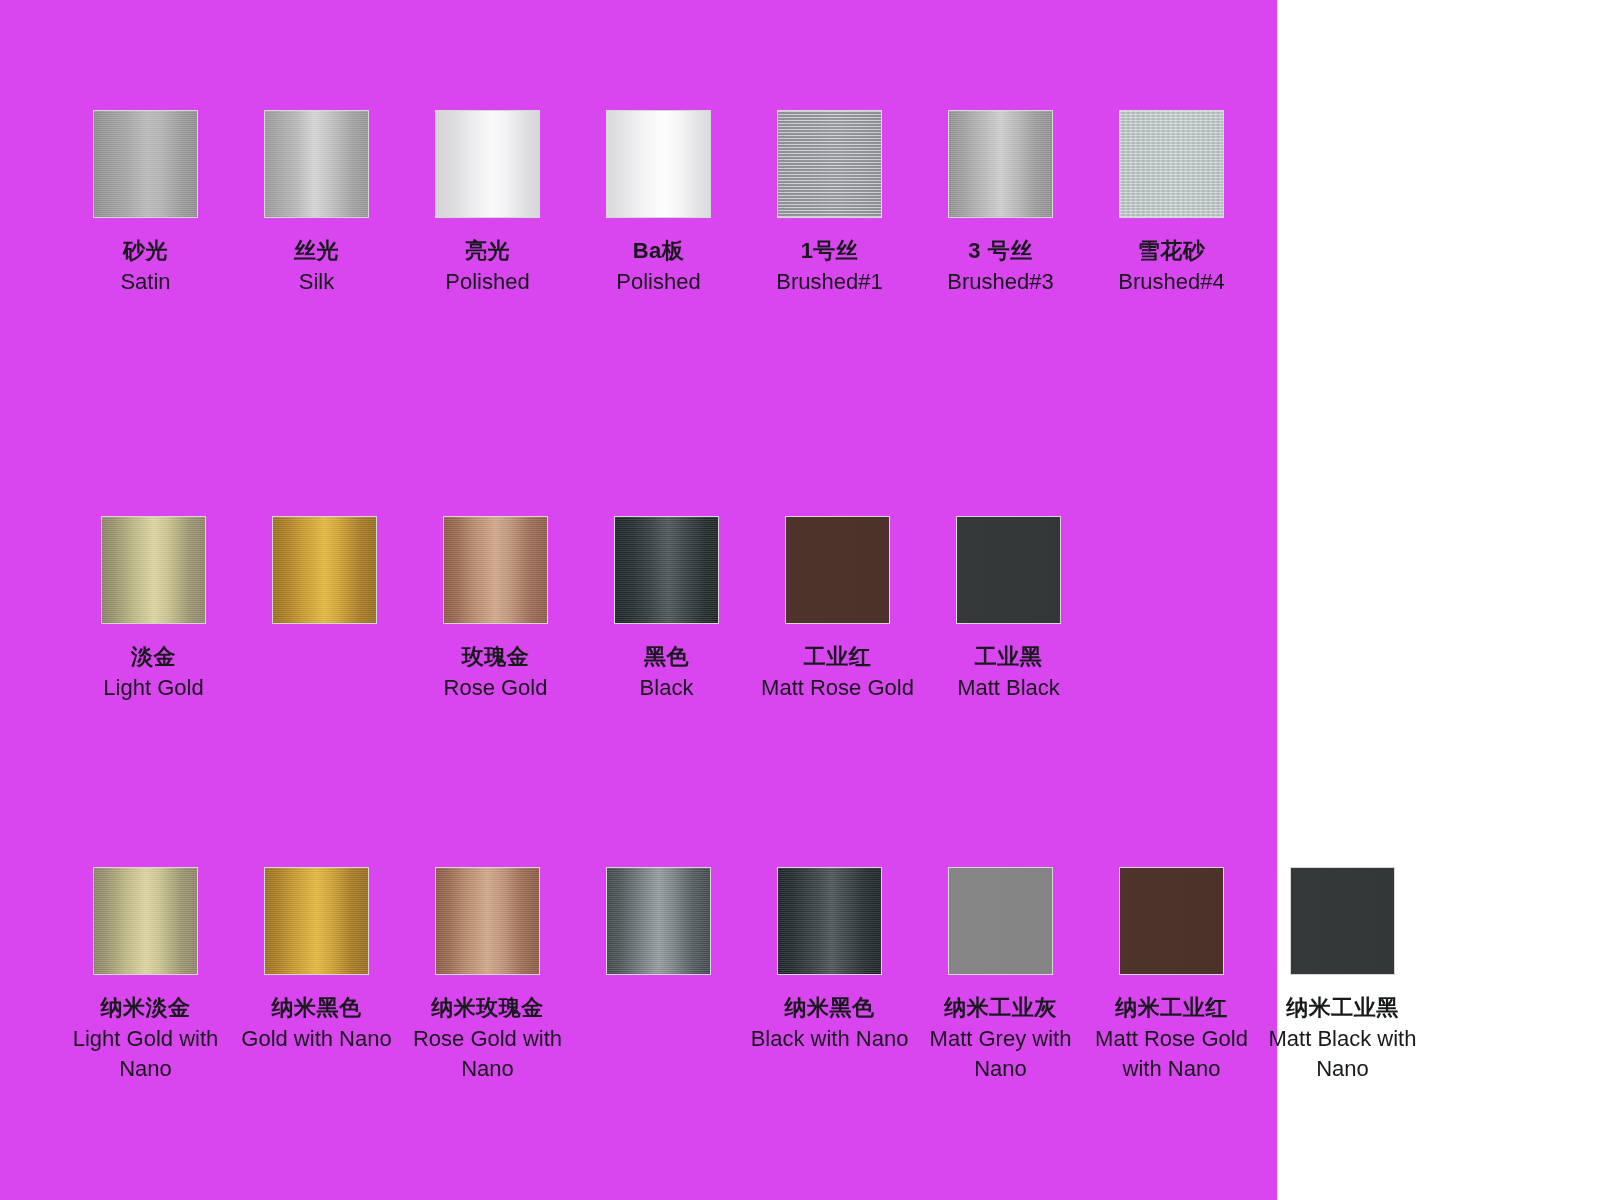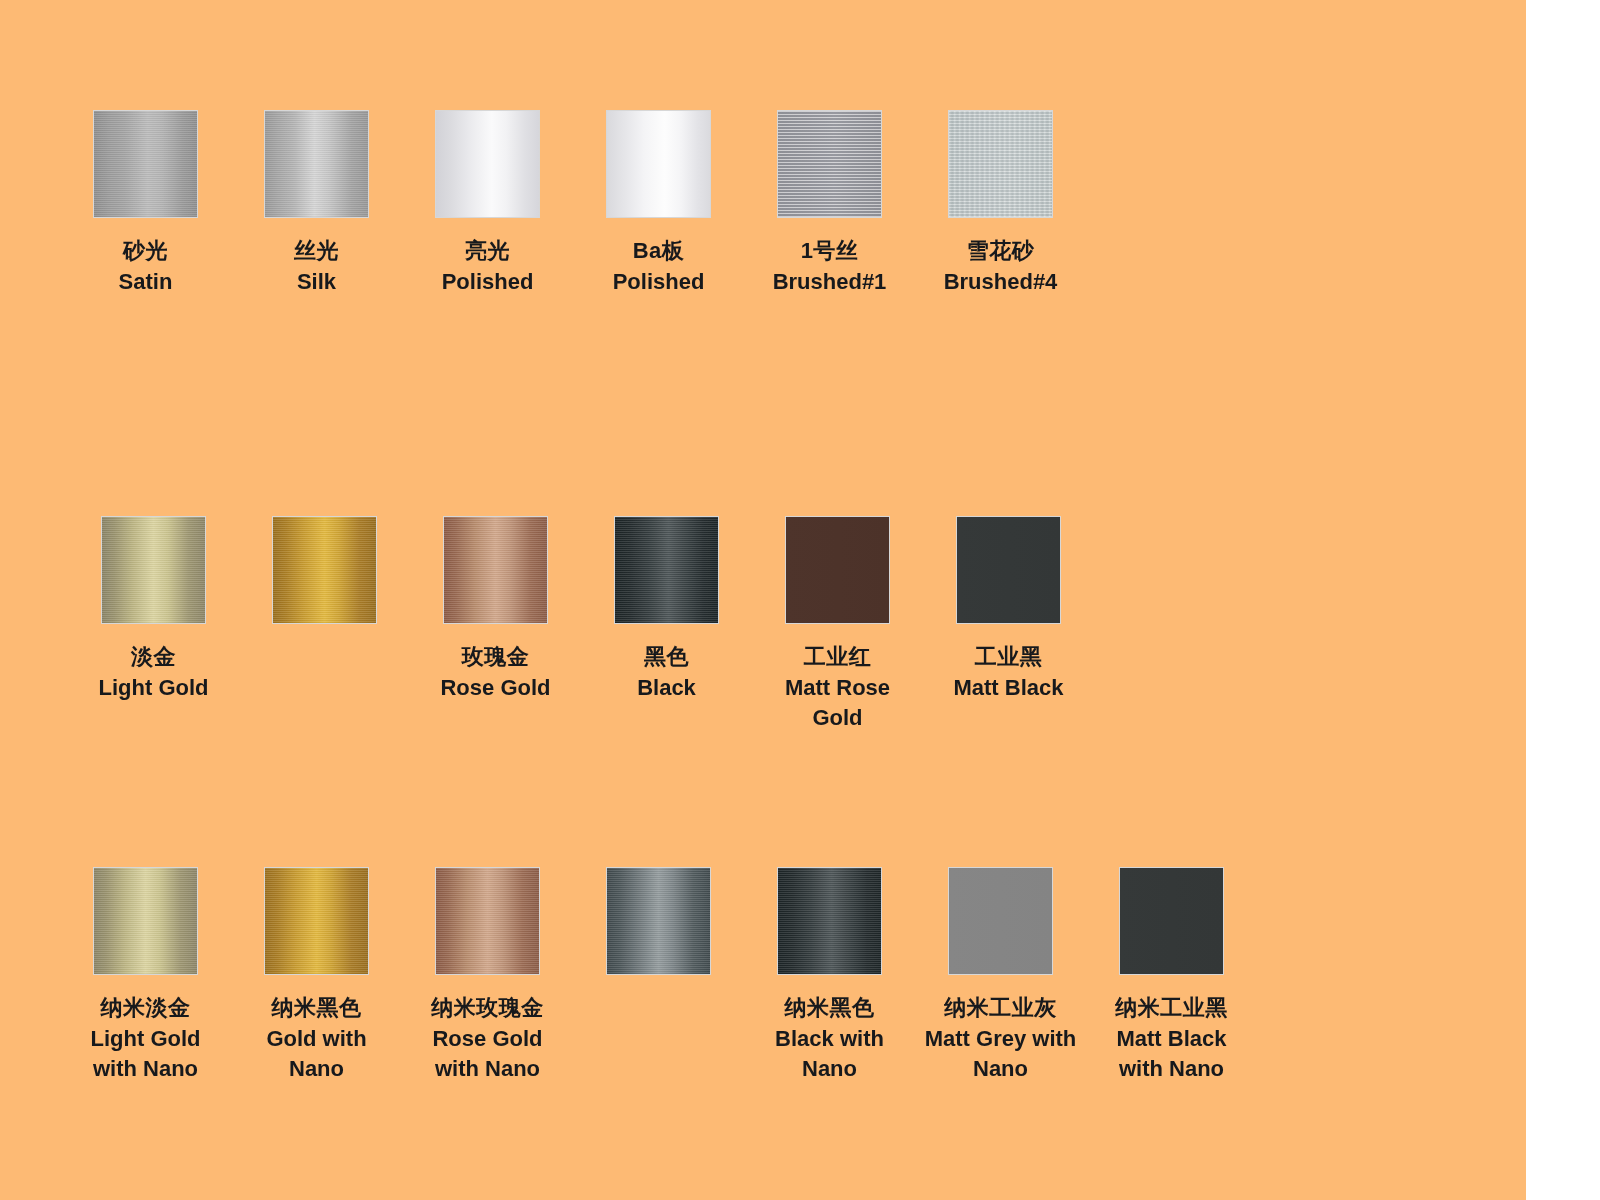--- a/index.html
+++ b/index.html
@@ -11,23 +11,23 @@
     width: 1600px;
     height: 1200px;
     font-family: "Liberation Sans", "DejaVu Sans", sans-serif;
     overflow: hidden;
     position: relative;
   }
 
   .sheet {
     position: absolute;
     left: 0; top: 0;
-    width: 1526px;
+    width: 1277px;
     height: 1200px;
-    background: #fdba74;
+    background: #d946ef;
   }
 
   .row {
     position: absolute;
     left: 0;
     width: 1600px;
     display: flex;
     align-items: flex-start;
   }
 
@@ -105,21 +105,21 @@
     font-size: 22px;
     font-weight: bold;
     color: #17191c;
     line-height: 1.34;
     letter-spacing: 0.5px;
     white-space: nowrap;
   }
 
   .label-en {
     font-size: 22px;
-    font-weight: bold;
+    font-weight: normal;
     color: #17191c;
     line-height: 1.34;
     margin-top: 2px;
   }
 </style>
 </head>
 <body>
 
 <div class="sheet">
   <div class="row" id="row-finish">
@@ -158,20 +158,29 @@
       <div class="cell">
         <div class="swatch" style="background: linear-gradient(to right, rgb(164, 164, 169) 0%, rgb(170, 170, 175) 30%, rgb(177, 177, 182) 55%, rgb(168, 168, 173) 80%, rgb(162, 162, 167) 100%);">
           <div class="grain grain-coarse"></div>
         </div>
         <div class="labels">
           <div class="label-cn">1号丝</div>
           <div class="label-en">Brushed#1</div>
         </div>
       </div>
       <div class="cell">
+        <div class="swatch" style="background: linear-gradient(to right, rgb(148, 148, 148) 0%, rgb(162, 162, 162) 14%, rgb(184, 184, 184) 32%, rgb(207, 207, 207) 50%, rgb(188, 188, 188) 64%, rgb(158, 158, 158) 84%, rgb(146, 146, 146) 100%);">
+          <div class="grain grain-lines"></div>
+        </div>
+        <div class="labels">
+          <div class="label-cn">3 号丝</div>
+          <div class="label-en">Brushed#3</div>
+        </div>
+      </div>
+      <div class="cell">
         <div class="swatch" style="background: linear-gradient(to right, rgb(194, 202, 202) 0%, rgb(199, 206, 207) 35%, rgb(202, 209, 209) 60%, rgb(195, 203, 203) 100%);">
           <div class="grain grain-speck"></div>
         </div>
         <div class="labels">
           <div class="label-cn">雪花砂</div>
           <div class="label-en">Brushed#4</div>
         </div>
       </div>
     </div>
   <div class="row" id="row-color">
@@ -265,20 +274,27 @@
         </div>
       </div>
       <div class="cell">
         <div class="swatch" style="background: linear-gradient(to right, rgb(134, 134, 134) 0%, rgb(132, 132, 132) 100%);"></div>
         <div class="labels">
           <div class="label-cn">纳米工业灰</div>
           <div class="label-en">Matt Grey with Nano</div>
         </div>
       </div>
       <div class="cell">
+        <div class="swatch" style="background: linear-gradient(to right, rgb(78, 52, 43) 0%, rgb(76, 50, 41) 100%);"></div>
+        <div class="labels">
+          <div class="label-cn">纳米工业红</div>
+          <div class="label-en">Matt Rose Gold with Nano</div>
+        </div>
+      </div>
+      <div class="cell">
         <div class="swatch" style="background: linear-gradient(to right, rgb(53, 57, 57) 0%, rgb(51, 55, 55) 100%);"></div>
         <div class="labels">
           <div class="label-cn">纳米工业黑</div>
           <div class="label-en">Matt Black with Nano</div>
         </div>
       </div>
     </div>
 </div>
 
 </body></html>

